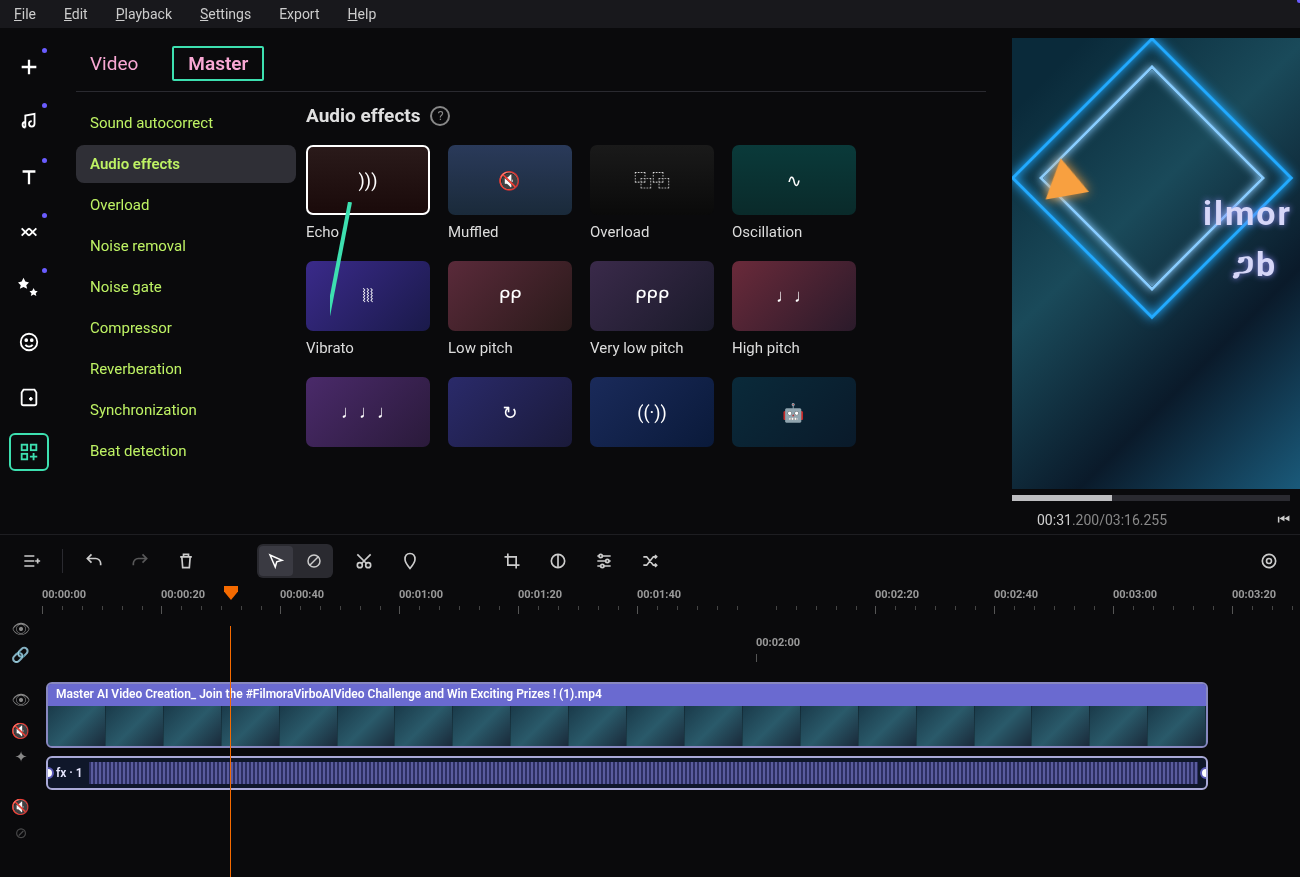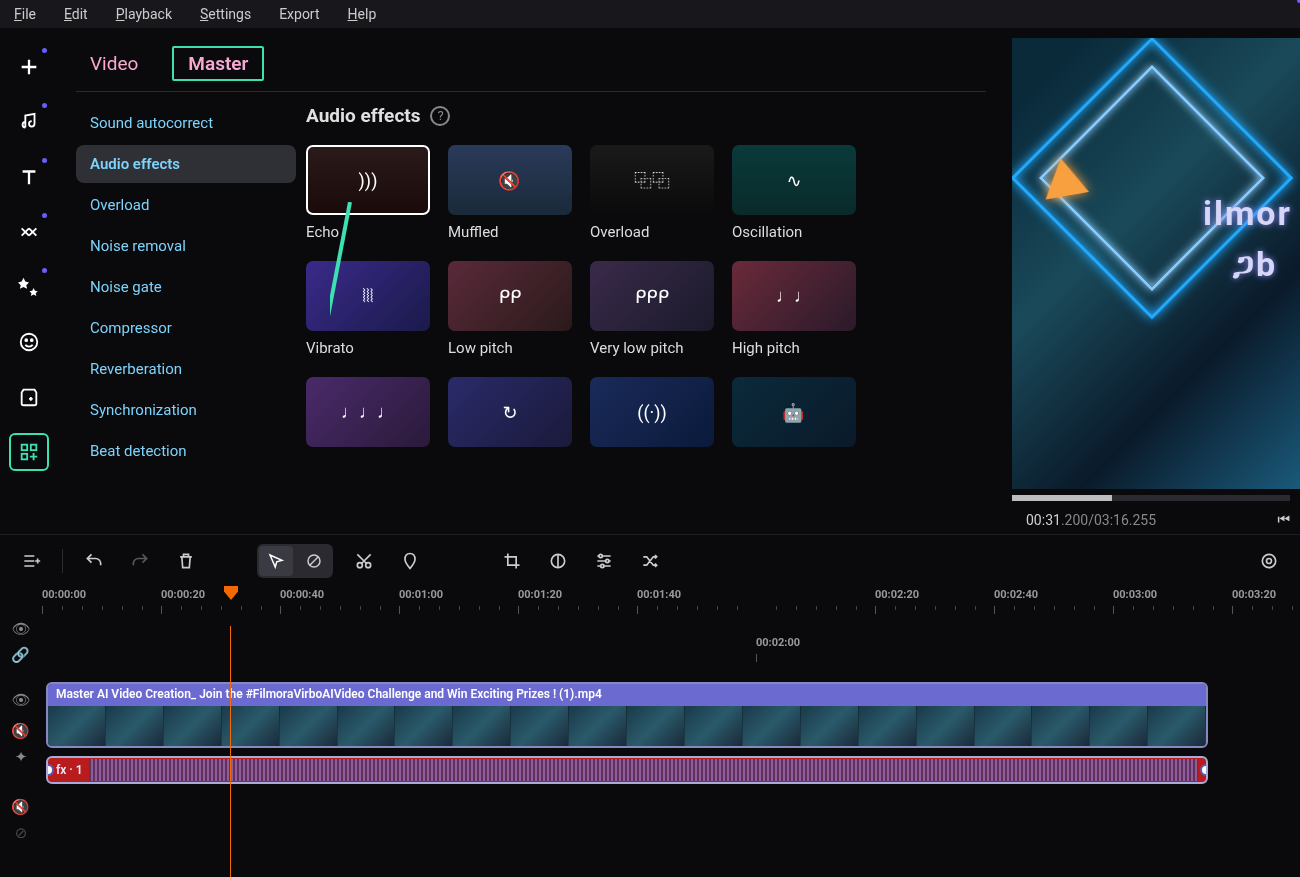--- a/index.html
+++ b/index.html
@@ -16,21 +16,21 @@
 .lefticons .iconwrap.active { border: 2px solid #3de0b0; }
 .lefticons .dot::after { content: ""; position: absolute; top: 0; right: 2px; width: 5px; height: 5px; background: #6a5cff; border-radius: 50%; }
 
 .panel { flex: 1; padding: 18px 24px 0 18px; display: flex; flex-direction: column; overflow: hidden; }
 .tabs { display: flex; gap: 20px; align-items: center; margin-bottom: 12px; border-bottom: 1px solid #2a2a30; padding-bottom: 10px; }
 .tabs .tab { font-size: 19px; padding: 4px 14px; color: #f9a8d4; cursor: pointer; }
 .tabs .tab.active { border: 2px solid #3de0b0; border-radius: 2px; font-weight: 600; }
 
 .panelbody { display: flex; flex: 1; overflow: hidden; }
 .sublist { width: 230px; padding-right: 10px; }
-.sublist .item { padding: 10px 14px; font-size: 15px; color: #7dd3fc; border-radius: 8px; cursor: pointer; margin-bottom: 3px; }
+.sublist .item { padding: 10px 14px; font-size: 15px; color: #bef264; border-radius: 8px; cursor: pointer; margin-bottom: 3px; }
 .sublist .item.active { background: #2f2f36; font-weight: 600; }
 
 .effects { flex: 1; overflow-y: auto; padding-right: 10px; }
 .effects-head { display: flex; align-items: center; gap: 10px; margin-bottom: 18px; }
 .effects-head h3 { font-size: 19px; font-weight: 700; }
 .effects-head .help { width: 20px; height: 20px; border: 2px solid #888; border-radius: 50%; display: flex; align-items: center; justify-content: center; font-size: 13px; color: #888; }
 .effgrid { display: grid; grid-template-columns: repeat(4, 124px); gap: 20px 18px; }
 .effcard { cursor: pointer; }
 .thumb { width: 124px; height: 70px; border-radius: 7px; display: flex; align-items: center; justify-content: center; font-size: 18px; color: #fff; }
 .thumb.selected { border: 2px solid #fff; }
@@ -38,21 +38,21 @@
 
 .preview { width: 290px; background: #0a0a0c; display: flex; flex-direction: column; padding: 10px 0 6px 0; }
 .previewcanvas { flex: 1; background: linear-gradient(135deg,#0a2a3a 10%,#1a4a5a 40%,#0a1a2a 70%,#1a5a7a 100%); margin: 0 0 6px 2px; position: relative; overflow: hidden; }
 .neon { position: absolute; border: 3px solid #2af; box-shadow: 0 0 12px #2af, inset 0 0 12px #2af; }
 .neon.a { width: 200px; height: 200px; left: 40px; top: 40px; transform: rotate(45deg); }
 .neon.b { width: 160px; height: 160px; left: 60px; top: 60px; transform: rotate(45deg); border-color: #8cf; box-shadow: 0 0 10px #8cf, inset 0 0 10px #8cf; }
 .tri { position: absolute; left: 30px; top: 120px; width: 0; height: 0; border-left: 22px solid transparent; border-right: 22px solid transparent; border-bottom: 38px solid #f8a040; filter: drop-shadow(0 0 6px #f8a040); transform: rotate(-10deg); }
 .neontext { position: absolute; right: 8px; top: 150px; font-size: 34px; font-weight: 700; color: #d6d6f8; text-shadow: 0 0 6px #88e; letter-spacing: 2px; line-height: 1.5; }
 .pbar { height: 6px; background: #2a2a30; margin: 0 10px 10px 2px; position: relative; }
 .pbar .prog { position: absolute; left: 0; top: 0; height: 100%; background: #bdbdc0; width: 36%; }
-.tcode { font-family: monospace; font-size: 14px; color: #d0d0d0; margin-left: 16px; display: flex; align-items: center; justify-content: space-between; padding-right: 10px; }
+.tcode { font-family: monospace; font-size: 14px; color: #d0d0d0; margin-left: 27px; display: flex; align-items: center; justify-content: space-between; padding-right: 10px; }
 .tcode .sec2 { color: #888; }
 
 .timeline { height: 344px; display: flex; flex-direction: column; }
 .tltoolbar { height: 52px; display: flex; align-items: center; padding: 0 16px; gap: 16px; border-top: 1px solid #1e1e22; }
 .tlbtn { width: 30px; height: 30px; display: flex; align-items: center; justify-content: center; color: #ccc; cursor: pointer; border-radius: 4px; }
 .tlpair { background: #2a2a30; border-radius: 6px; padding: 2px; display: flex; gap: 4px; }
 .tlpair .tlbtn { width: 34px; }
 .tlpair .tlbtn.sel { background: #3a3a42; }
 .tldiv { width: 1px; height: 24px; background: #2a2a30; }
 
@@ -67,21 +67,21 @@
 .trackicons { width: 42px; display: flex; flex-direction: column; background: #0a0a0c; }
 .tirow { height: 26px; display: flex; align-items: center; justify-content: center; color: #888; font-size: 15px; }
 .tirow.tall { height: 36px; }
 .trackarea { flex: 1; position: relative; }
 
 .vidclip { position: absolute; left: 4px; top: 66px; right: 92px; height: 66px; background: #4a4a9a; border: 2px solid #8888c0; border-radius: 6px; overflow: hidden; }
 .vidclip .title { position: absolute; top: 0; left: 0; right: 0; height: 22px; background: #6a6ad0; color: #fff; font-size: 12px; padding: 3px 8px; white-space: nowrap; overflow: hidden; font-weight: 600; }
 .vidclip .thumbs { position: absolute; top: 22px; left: 0; right: 0; bottom: 0; display: flex; }
 .vidclip .thumbs div { flex: 1; background: linear-gradient(135deg,#1a3a4a,#2a5a6a,#1a2a3a); border-right: 1px solid rgba(0,0,0,0.25); }
 
-.audclip { position: absolute; left: 4px; top: 140px; right: 92px; height: 28px; background: #b91c1c; border: 2px solid #aaaad8; border-radius: 6px; overflow: hidden; display: flex; align-items: center; padding: 0 8px; gap: 6px; }
+.audclip { position: absolute; left: 4px; top: 140px; right: 92px; height: 34px; background: #0f172a; border: 2px solid #aaaad8; border-radius: 6px; overflow: hidden; display: flex; align-items: center; padding: 0 8px; gap: 6px; }
 .audclip .fxlabel { color: #e8e8ff; font-size: 12px; font-weight: 600; }
 .wave { flex: 1; height: 22px; background: repeating-linear-gradient(90deg,#3a3a7a 0 2px,#7a7ad0 2px 4px); opacity: 0.7; }
 .handle { position: absolute; top: 50%; width: 12px; height: 12px; background: #fff; border: 2px solid #5a5ab8; border-radius: 50%; transform: translateY(-50%); }
 
 .arrow { position: absolute; stroke: #3de0b0; stroke-width: 4; fill: none; z-index: 20; pointer-events: none; }
 </style>
 </head>
 <body>
 
 <div class="menubar">

